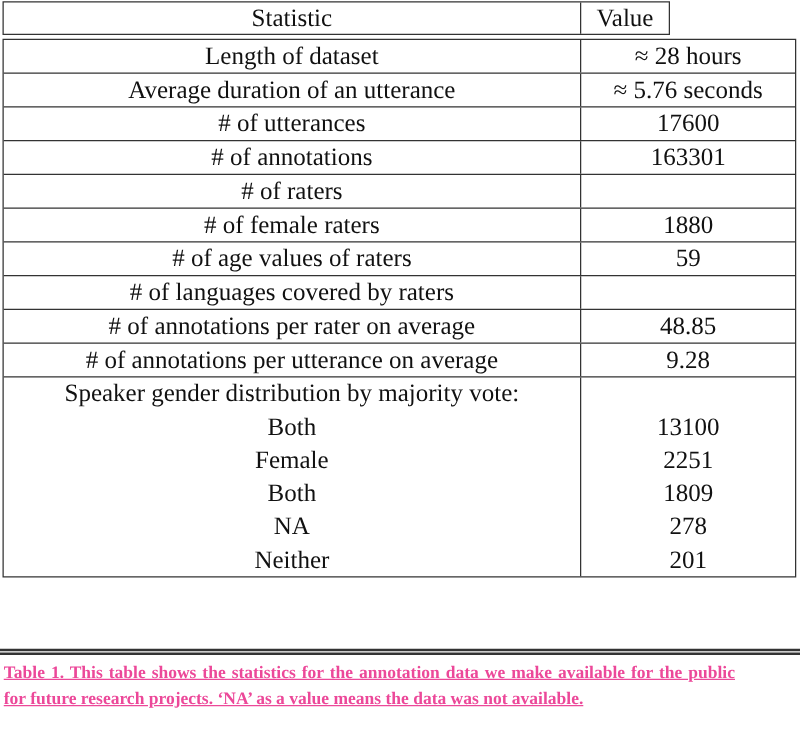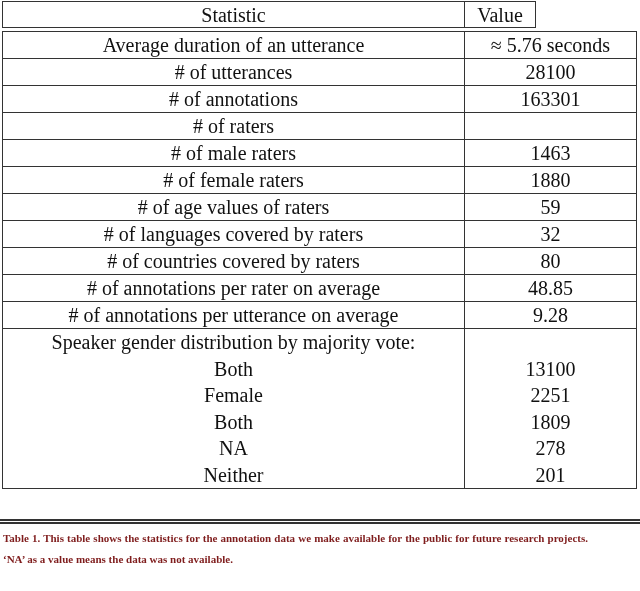--- a/index.html
+++ b/index.html
@@ -7,65 +7,60 @@
   .row { display: flex; height: 27px; border-bottom: 1.5px solid #333; box-sizing: border-box; }
   .cell { font-size: 20px; line-height: 26px; text-align: center; white-space: nowrap; }
   .c1 { width: 462px; border-right: 1.5px solid #333; box-sizing: border-box; }
   .c2 { flex: 1; }
   .header { position: absolute; left: 2px; top: 1px; width: 534px; height: 27px; border: 1.5px solid #333; box-sizing: border-box; display: flex; }
   .body { position: absolute; left: 2px; top: 31px; width: 635px; border: 1.5px solid #333; box-sizing: border-box; }
   .gender-block { display: flex; }
   .gender-block .c1, .gender-block .c2 { display: flex; flex-direction: column; }
   .gender-block .line { height: 26.5px; font-size: 20px; line-height: 26px; text-align: center; white-space: nowrap; }
   .bottom-rule { position: absolute; left: 0; width: 640px; height: 1.5px; background: #333; }
-  .caption { position: absolute; left: 3px; top: 528px; width: 585px; font-family: "Liberation Serif", serif; font-weight: bold; font-size: 11px; line-height: 21px; text-align: justify; color: #7f1d1d; }
+  .caption { position: absolute; left: 3px; top: 528px; width: 585px; font-family: "Liberation Serif", serif; font-weight: bold; font-size: 14px; line-height: 21px; text-align: justify; color: #ec4899; text-decoration: underline; }
 </style>
 </head>
 <body>
 
 <div class="header">
   <div class="cell c1">Statistic</div>
   <div class="cell c2">Value</div>
 </div>
 
 <div class="body">
   <div class="row">
+      <div class="cell c1">Length of dataset</div>
+      <div class="cell c2">≈ 28 hours</div>
+    </div>
+  <div class="row">
       <div class="cell c1">Average duration of an utterance</div>
       <div class="cell c2">≈ 5.76 seconds</div>
     </div>
   <div class="row">
       <div class="cell c1"># of utterances</div>
-      <div class="cell c2">28100</div>
+      <div class="cell c2">17600</div>
     </div>
   <div class="row">
       <div class="cell c1"># of annotations</div>
       <div class="cell c2">163301</div>
     </div>
   <div class="row">
       <div class="cell c1"># of raters</div>
-    </div>
-  <div class="row">
-      <div class="cell c1"># of male raters</div>
-      <div class="cell c2">1463</div>
     </div>
   <div class="row">
       <div class="cell c1"># of female raters</div>
       <div class="cell c2">1880</div>
     </div>
   <div class="row">
       <div class="cell c1"># of age values of raters</div>
       <div class="cell c2">59</div>
     </div>
   <div class="row">
       <div class="cell c1"># of languages covered by raters</div>
-      <div class="cell c2">32</div>
-    </div>
-  <div class="row">
-      <div class="cell c1"># of countries covered by raters</div>
-      <div class="cell c2">80</div>
     </div>
   <div class="row">
       <div class="cell c1"># of annotations per rater on average</div>
       <div class="cell c2">48.85</div>
     </div>
   <div class="row">
       <div class="cell c1"># of annotations per utterance on average</div>
       <div class="cell c2">9.28</div>
     </div>
 

